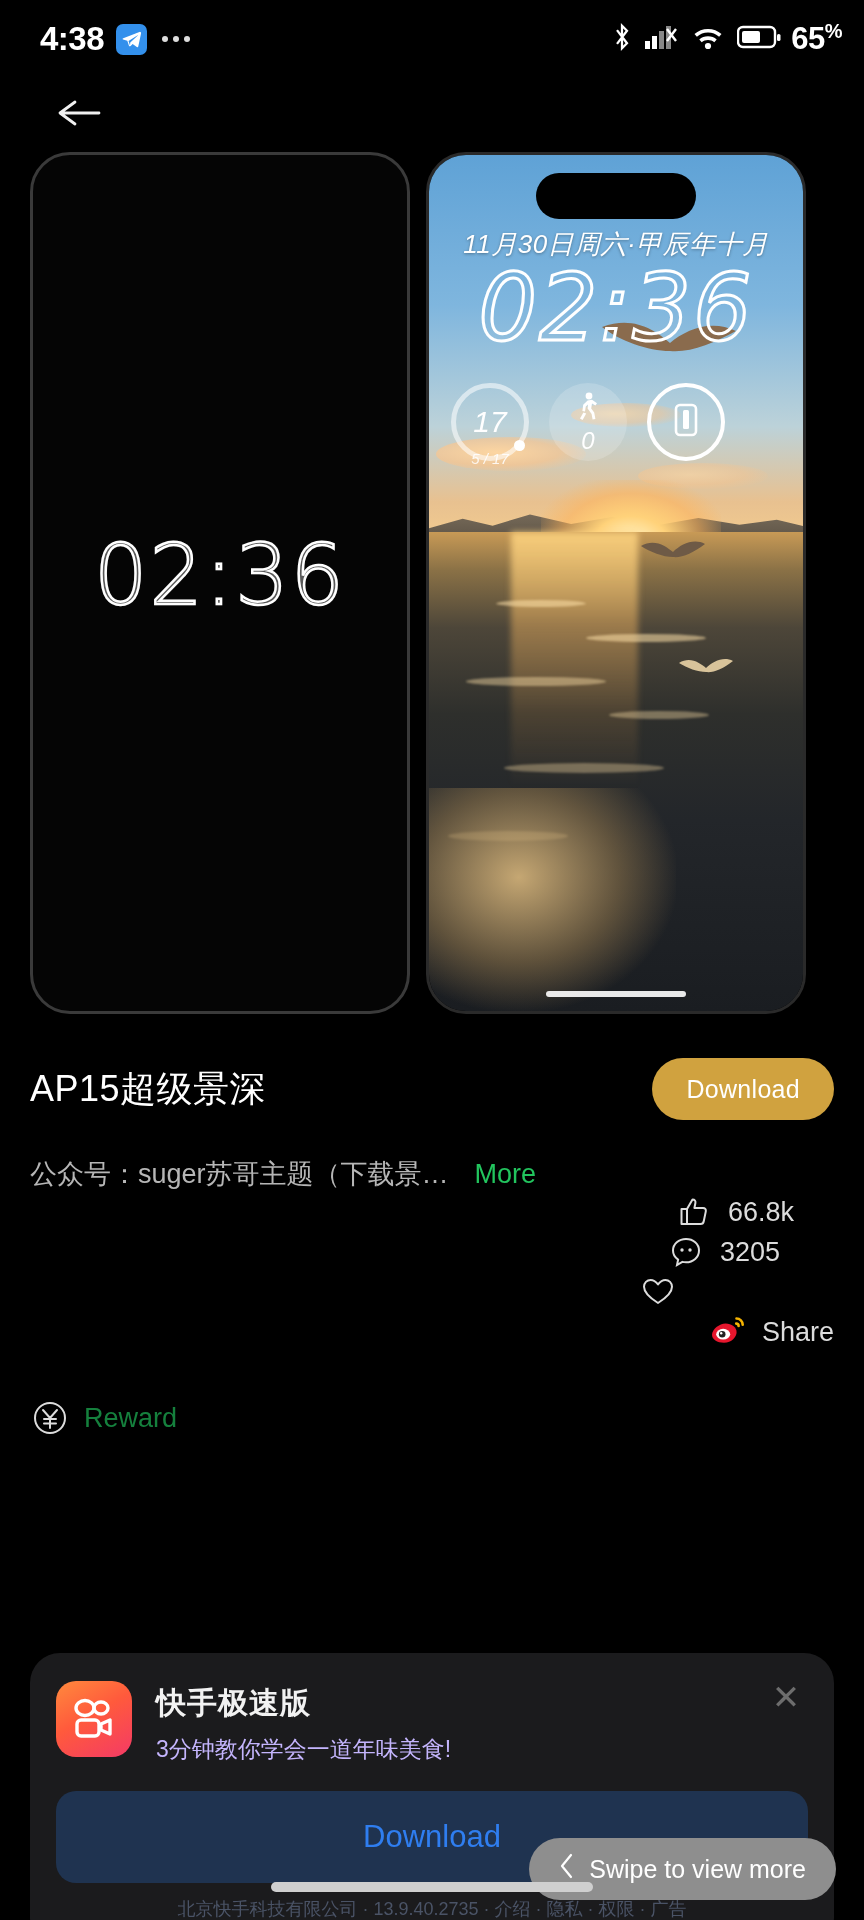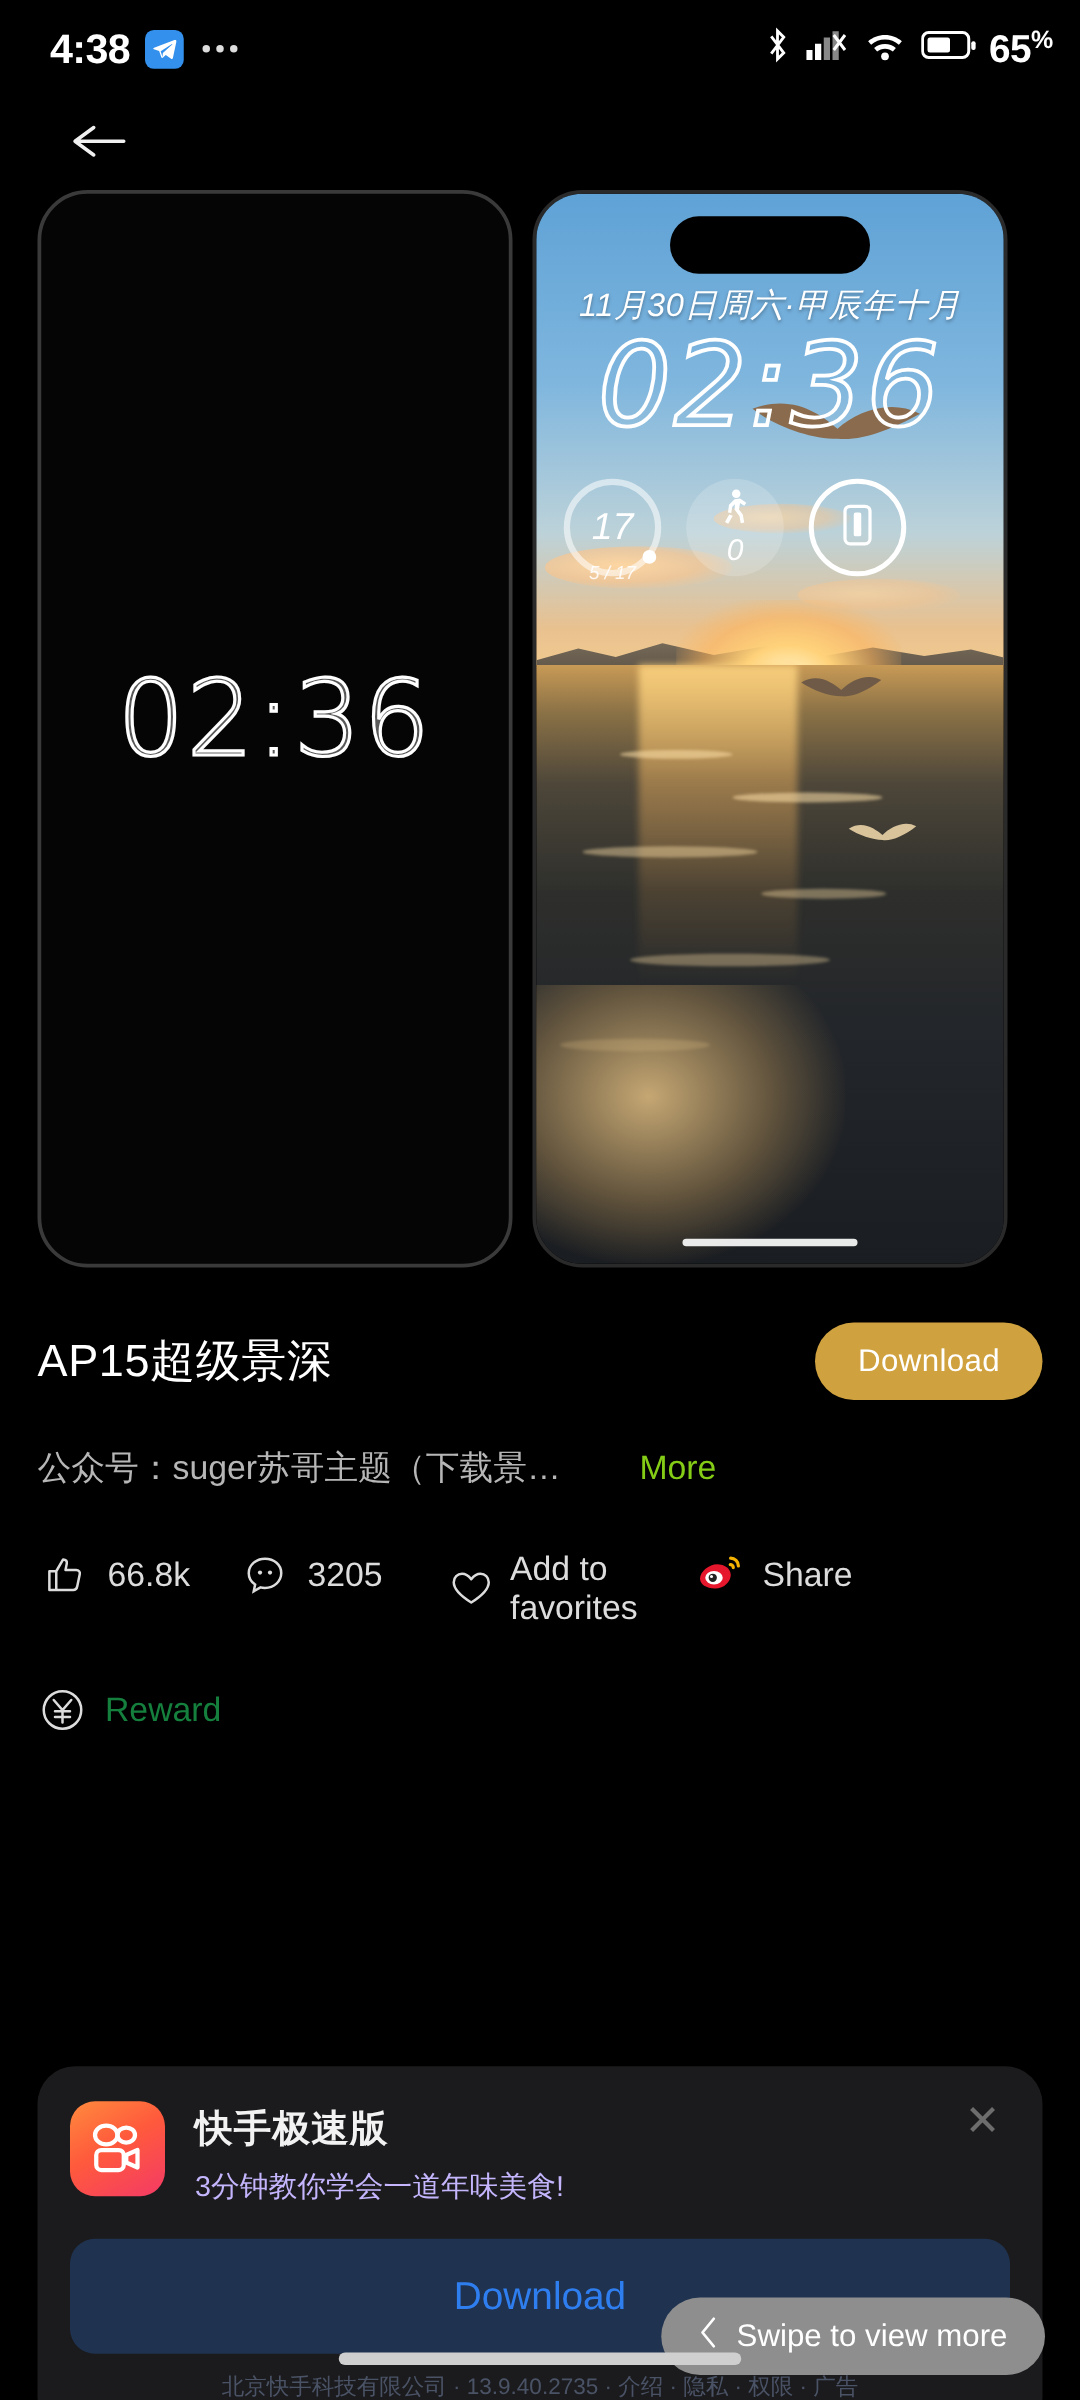--- a/index.html
+++ b/index.html
@@ -143,25 +143,25 @@
   .wp-title { font-size:36px; font-weight:500; letter-spacing:.5px; }
   .dl-btn {
     background:#d0a23f; color:#fff; border:none; border-radius:34px;
     padding:0 34px; height:62px; font-size:25px; font-family:inherit;
     letter-spacing:.3px; cursor:pointer;
   }
   .desc-row {
     display:flex; align-items:baseline; gap:26px; margin-top:36px;
     font-size:27px; color:#b6b6b6;
   }
-  .desc-more { color:#84cc16; font-size:27px;margin-left:37px; }
+  .desc-more { color:#22c55e; font-size:27px; }
 
   
   .actions {
-    display:flex; align-items:flex-start; gap:0; margin-top:48px; padding-left:2px;
+    display:flex; align-items:flex-end; gap:0; padding-left:2px;flex-direction:column;
   }
   .act { display:flex; align-items:center; gap:14px; color:#dcdcdc; font-size:27px; }
   .act:nth-child(1){ width:160px; }
   .act:nth-child(2){ width:168px; }
   .act:nth-child(3){ width:196px; }
   .act-ico { width:40px; height:40px; display:flex; align-items:center; justify-content:center; }
   .reward-row { display:flex; align-items:center; gap:14px; margin-top:46px; color:#15803d; font-size:27px; }
 
   
   .ad {
@@ -363,21 +363,20 @@
           </svg>
       </span>
       <span>3205</span>
     </div>
     <div class="act">
       <span class="act-ico">
         <svg width="34" height="34" viewBox="0 0 34 34">
             <path d="M17 28 C5 20.5 3 15.5 3 11.8 3 7.8 6 5 9.6 5 c2.9 0 5.4 1.8 7.4 4.4C19 6.8 21.5 5 24.4 5 28 5 31 7.8 31 11.8c0 3.7-2 8.7-14 16.2z" fill="none" stroke="#dcdcdc" stroke-width="2" stroke-linejoin="round"></path>
           </svg>
       </span>
-      <span>Add to favorites</span>
     </div>
     <div class="act">
       <span class="act-ico">
         <svg width="36" height="36" viewBox="0 0 36 36">
           <path d="M26.5 4.5c3.4 0 6.2 2.8 6.2 6.2" fill="none" stroke="#f5b301" stroke-width="2.6" stroke-linecap="round"></path>
           <path d="M26.2 9.6c1.3 0 2.4 1.1 2.4 2.4" fill="none" stroke="#f5b301" stroke-width="2.6" stroke-linecap="round"></path>
           <path d="M15.6 9.4c6 0 11 3.6 11 8.6s-5 10.8-12.6 10.8C7 28.8 2 25.4 2 20.8 2 15.2 9.4 9.4 15.6 9.4z" fill="#e6162d"></path>
           <ellipse cx="13.2" cy="20.2" rx="7" ry="5.4" fill="#fff"></ellipse>
           <ellipse cx="12.2" cy="20.2" rx="3.3" ry="3.3" fill="#222"></ellipse>
           <circle cx="11.2" cy="19.2" r="1.2" fill="#fff"></circle>

